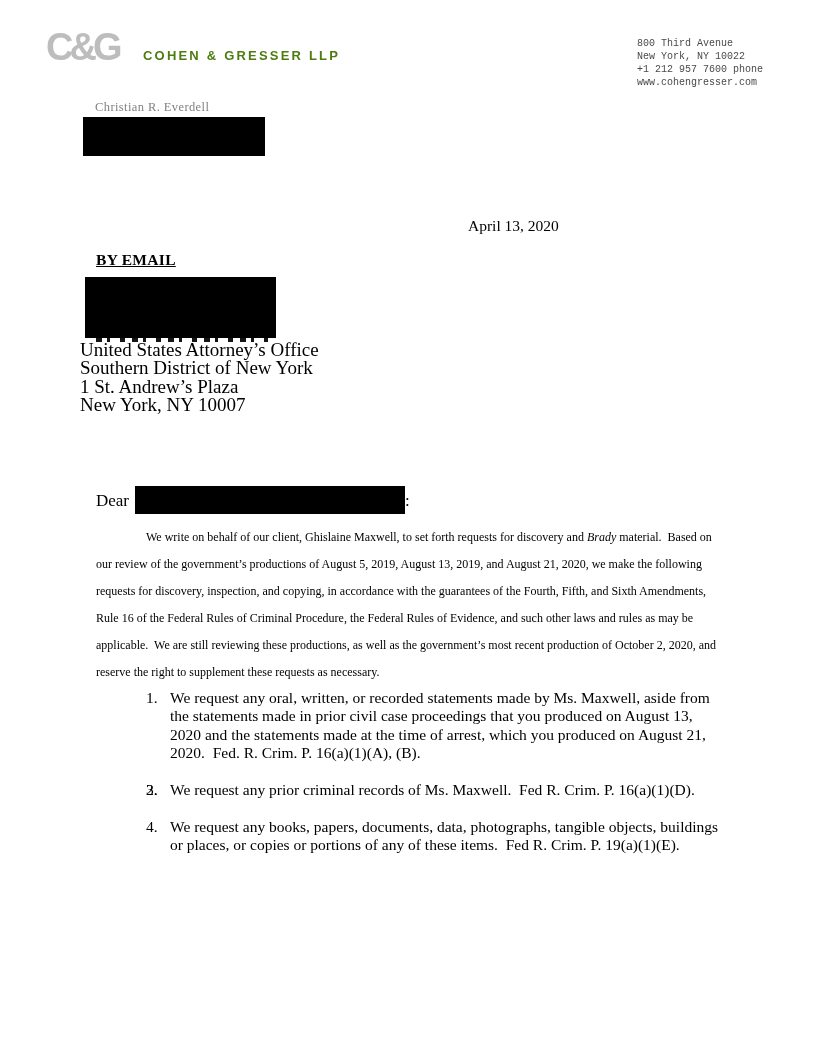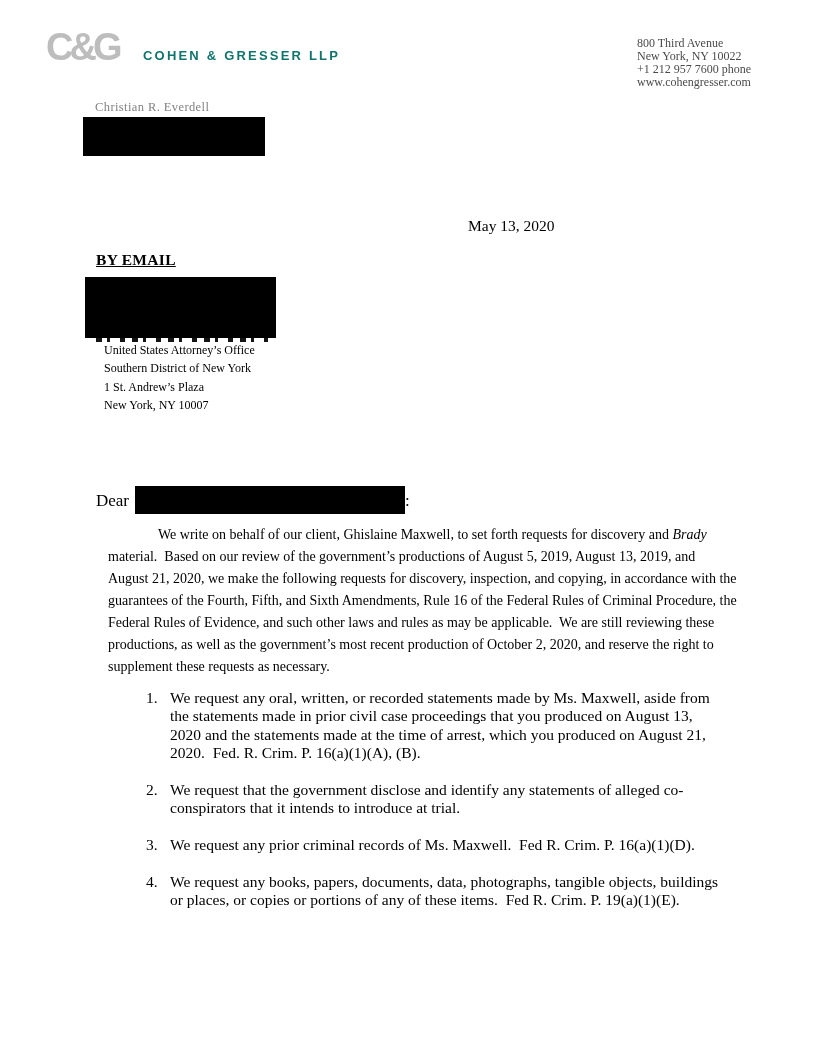--- a/index.html
+++ b/index.html
@@ -16,60 +16,60 @@
   .logo{
     left:46px;top:28px;
     font-family:"Liberation Sans", sans-serif;
     font-weight:700;font-size:38px;letter-spacing:-4px;
     color:#bdbdbd;line-height:1;
   }
   .firm-name{
     left:143px;top:49px;
     font-family:"Liberation Sans", sans-serif;
     font-weight:700;font-size:13px;letter-spacing:2.2px;
-    color:#0f766e;line-height:1;
+    color:#4d7c0f;line-height:1;
   }
   .contact{
     left:637px;top:37px;
-    font-family:Liberation Serif, serif;
-    font-size:12px;line-height:13px;color:#4a4a4a;
+    font-family:Liberation Mono, monospace;
+    font-size:10px;line-height:13px;color:#4a4a4a;
   }
   .contact span{display:block;}
   .attorney{
     left:95px;top:100px;
     font-size:12.5px;letter-spacing:0.4px;color:#828282;
   }
   
   .redaction{background:#000;}
   .redaction-1{left:83px;top:117px;width:182px;height:39px;}
   .redaction-2{left:85px;top:277px;width:191px;height:61px;}
   .partial-line{
     left:96px;top:338px;width:172px;height:4px;
     background:repeating-linear-gradient(90deg,#141414 0 6px,transparent 6px 11px,#141414 11px 14px,transparent 14px 24px,#141414 24px 29px,transparent 29px 36px);
   }
   
   .date{left:468px;top:217px;font-size:15.5px;}
   .by-email{
     left:96px;top:251px;font-size:15.5px;font-weight:700;
     letter-spacing:0.3px;text-decoration:underline;
   }
-  .recipient{left:104px;top:341px;font-size:12px;line-height:18.35px;}
+  .recipient{left:80px;top:341px;font-size:19px;line-height:18.35px;}
   .recipient span{display:block;}
   .re-line{left:146px;top:443px;font-size:15.5px;font-weight:700;white-space:pre-wrap;}
   .re-label{margin-right:10px;}
   .re-case{font-style:italic;}
   .salutation{left:96px;top:486px;font-size:17px;}
   .salutation .redaction-inline{
     display:inline-block;width:270px;height:28px;background:#000;
     vertical-align:-8px;margin-left:6px;
   }
   .body-par{
     left:96px;top:524px;width:629px;
-    font-size:14px;line-height:22px;
-    text-indent:50px;white-space:pre-wrap;margin-left:12px;
+    font-size:12px;line-height:27px;
+    text-indent:50px;white-space:pre-wrap;
   }
   .brady{font-style:italic;}
   .requests{left:96px;top:689px;width:629px;font-size:15.5px;line-height:18.35px;}
   .request-item{position:relative;padding-left:74px;margin-bottom:18.5px;white-space:pre-wrap;}
   .request-num{position:absolute;left:50px;top:0;}
 </style>
 </head>
 <body>
 
 <div class="page">
@@ -78,37 +78,37 @@
   <div class="abs firm-name">COHEN &amp; GRESSER LLP</div>
   <div class="abs contact">
     <span>800 Third Avenue</span>
     <span>New York, NY 10022</span>
     <span>+1 212 957 7600 phone</span>
     <span>www.cohengresser.com</span>
   </div>
   <div class="abs attorney">Christian R. Everdell</div>
   <div class="abs redaction redaction-1"></div>
 
-  <div class="abs date">May 13, 2020</div>
+  <div class="abs date">April 13, 2020</div>
   <div class="abs by-email">BY EMAIL</div>
 
   <div class="abs redaction redaction-2"></div>
   <div class="abs partial-line"></div>
   <div class="abs recipient">
     <span>United States Attorney’s Office</span>
     <span>Southern District of New York</span>
     <span>1 St. Andrew’s Plaza</span>
     <span>New York, NY 10007</span>
   </div>
 
 
   <div class="abs salutation"><span>Dear</span><span class="redaction-inline"></span><span>:</span></div>
 
   <div class="abs body-par"><span>We write on behalf of our client, Ghislaine Maxwell, to set forth requests for discovery and </span><span class="brady">Brady</span><span> material.  Based on our review of the government’s productions of August 5, 2019, August 13, 2019, and August 21, 2020, we make the following requests for discovery, inspection, and copying, in accordance with the guarantees of the Fourth, Fifth, and Sixth Amendments, Rule 16 of the Federal Rules of Criminal Procedure, the Federal Rules of Evidence, and such other laws and rules as may be applicable.  We are still reviewing these productions, as well as the government’s most recent production of October 2, 2020, and reserve the right to supplement these requests as necessary.</span></div>
 
   <div class="abs requests">
     <div class="request-item"><span class="request-num">1.</span><span>We request any oral, written, or recorded statements made by Ms. Maxwell, aside from the statements made in prior civil case proceedings that you produced on August 13, 2020 and the statements made at the time of arrest, which you produced on August 21, 2020.  Fed. R. Crim. P. 16(a)(1)(A), (B).</span></div>
-    <div class="request-item"><span class="request-num">2.</span><span>We request that the government disclose and identify any statements of alleged co-conspirators that it intends to introduce at trial.</span></div>
+    <div class="request-item"><span class="request-num">2.</span></div>
     <div class="request-item"><span class="request-num">3.</span><span>We request any prior criminal records of Ms. Maxwell.  Fed R. Crim. P. 16(a)(1)(D).</span></div>
     <div class="request-item"><span class="request-num">4.</span><span>We request any books, papers, documents, data, photographs, tangible objects, buildings or places, or copies or portions of any of these items.  Fed R. Crim. P. 19(a)(1)(E).</span></div>
   </div>
 
 </div>
 
 </body></html>

